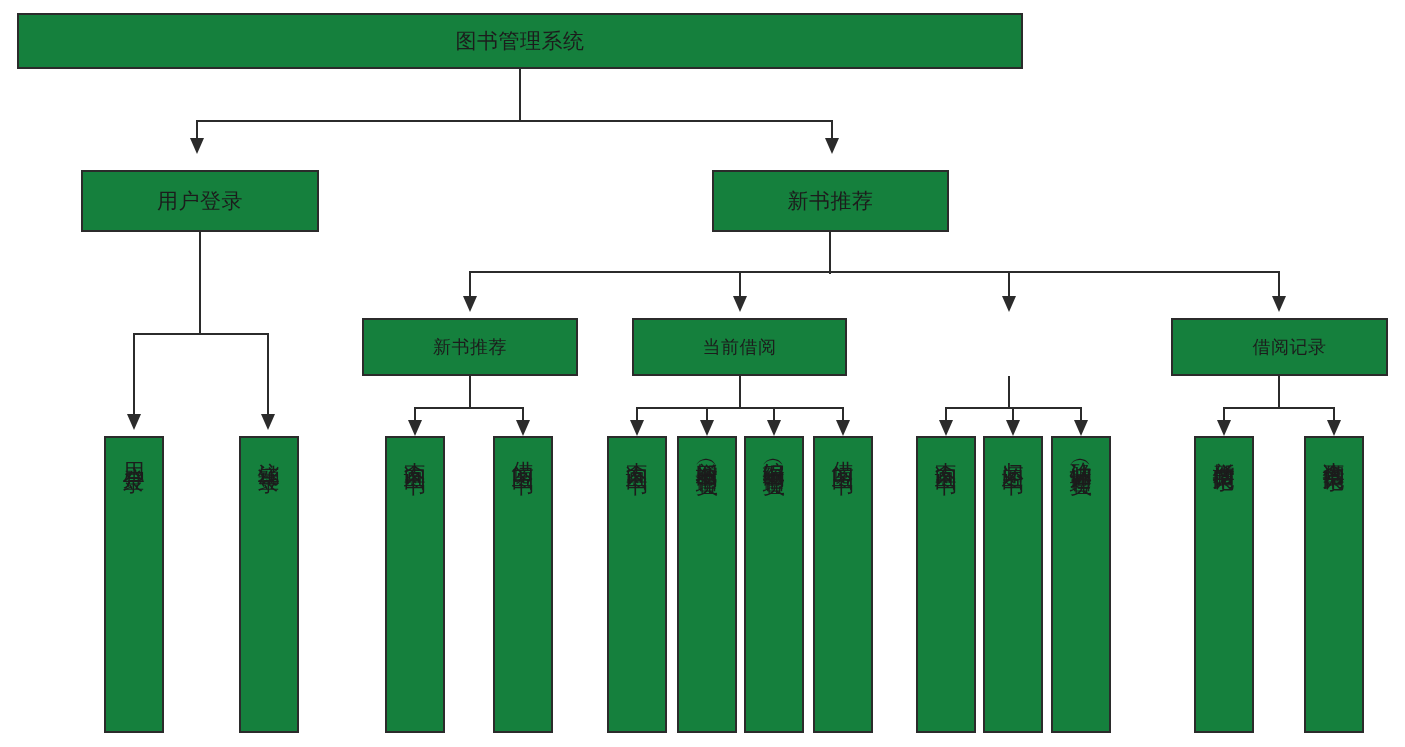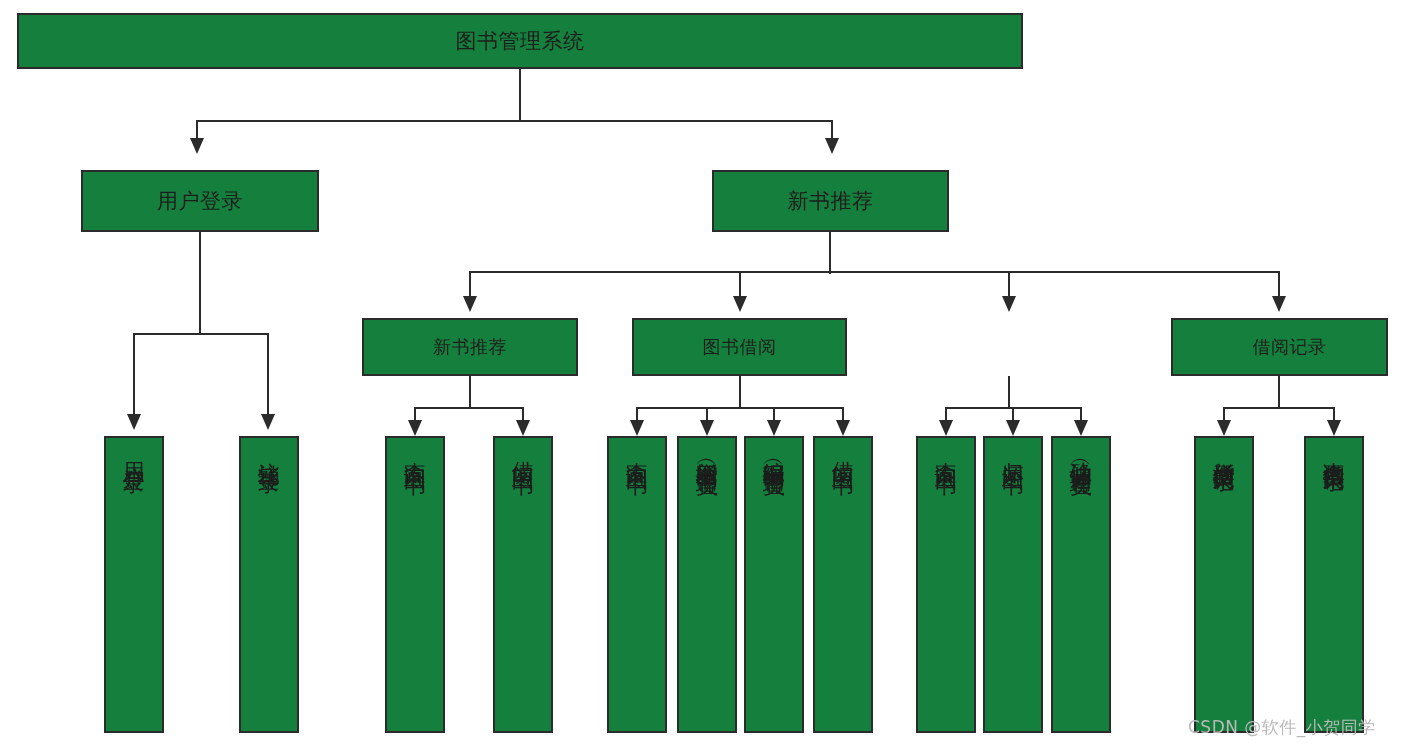--- a/index.html
+++ b/index.html
@@ -133,21 +133,21 @@
   <div class="ln v" style="left:1008px;top:271px;width:2.4px;height:28px;"></div>
   <div class="arrow" style="left:1002px;top:296px;"></div>
 
   <div class="ln v" style="left:1278px;top:271px;width:2.4px;height:28px;"></div>
   <div class="arrow" style="left:1272px;top:296px;"></div>
 
   <div class="node lvl3" style="left:362px;top:318px;width:216px;height:58px;">
     <span class="label">新书推荐</span>
   </div>
   <div class="node lvl3" style="left:632px;top:318px;width:215px;height:58px;">
-    <span class="label">图书借阅</span>
+    <span class="label">当前借阅</span>
   </div>
   <div class="node lvl3" style="left:1171px;top:318px;width:217px;height:58px;padding-left:20px;">
     <span class="label">借阅记录</span>
   </div>
 
   <div class="ln v" style="left:469px;top:376px;width:2.4px;height:33px;"></div>
   <div class="ln h" style="left:414px;top:407px;width:110px;height:2.4px;"></div>
   <div class="ln v" style="left:414px;top:407px;width:2.4px;height:16px;"></div>
   <div class="arrow" style="left:408px;top:420px;"></div>
   <div class="ln v" style="left:522px;top:407px;width:2.4px;height:16px;"></div>
@@ -210,15 +210,14 @@
   <div class="ln v" style="left:1333px;top:407px;width:2.4px;height:16px;"></div>
   <div class="arrow" style="left:1327px;top:420px;"></div>
 
   <div class="node leaf tall" style="left:1194px;top:436px;width:60px;height:297px;">
     <span class="label">新增借阅记录</span>
   </div>
   <div class="node leaf tall" style="left:1304px;top:436px;width:60px;height:297px;">
     <span class="label">查询借阅记录</span>
   </div>
 
-  <div id="watermark" style="left:1188px;top:716px;">CSDN @软件_小贺同学</div>
 
 </div>
 
 </body></html>

